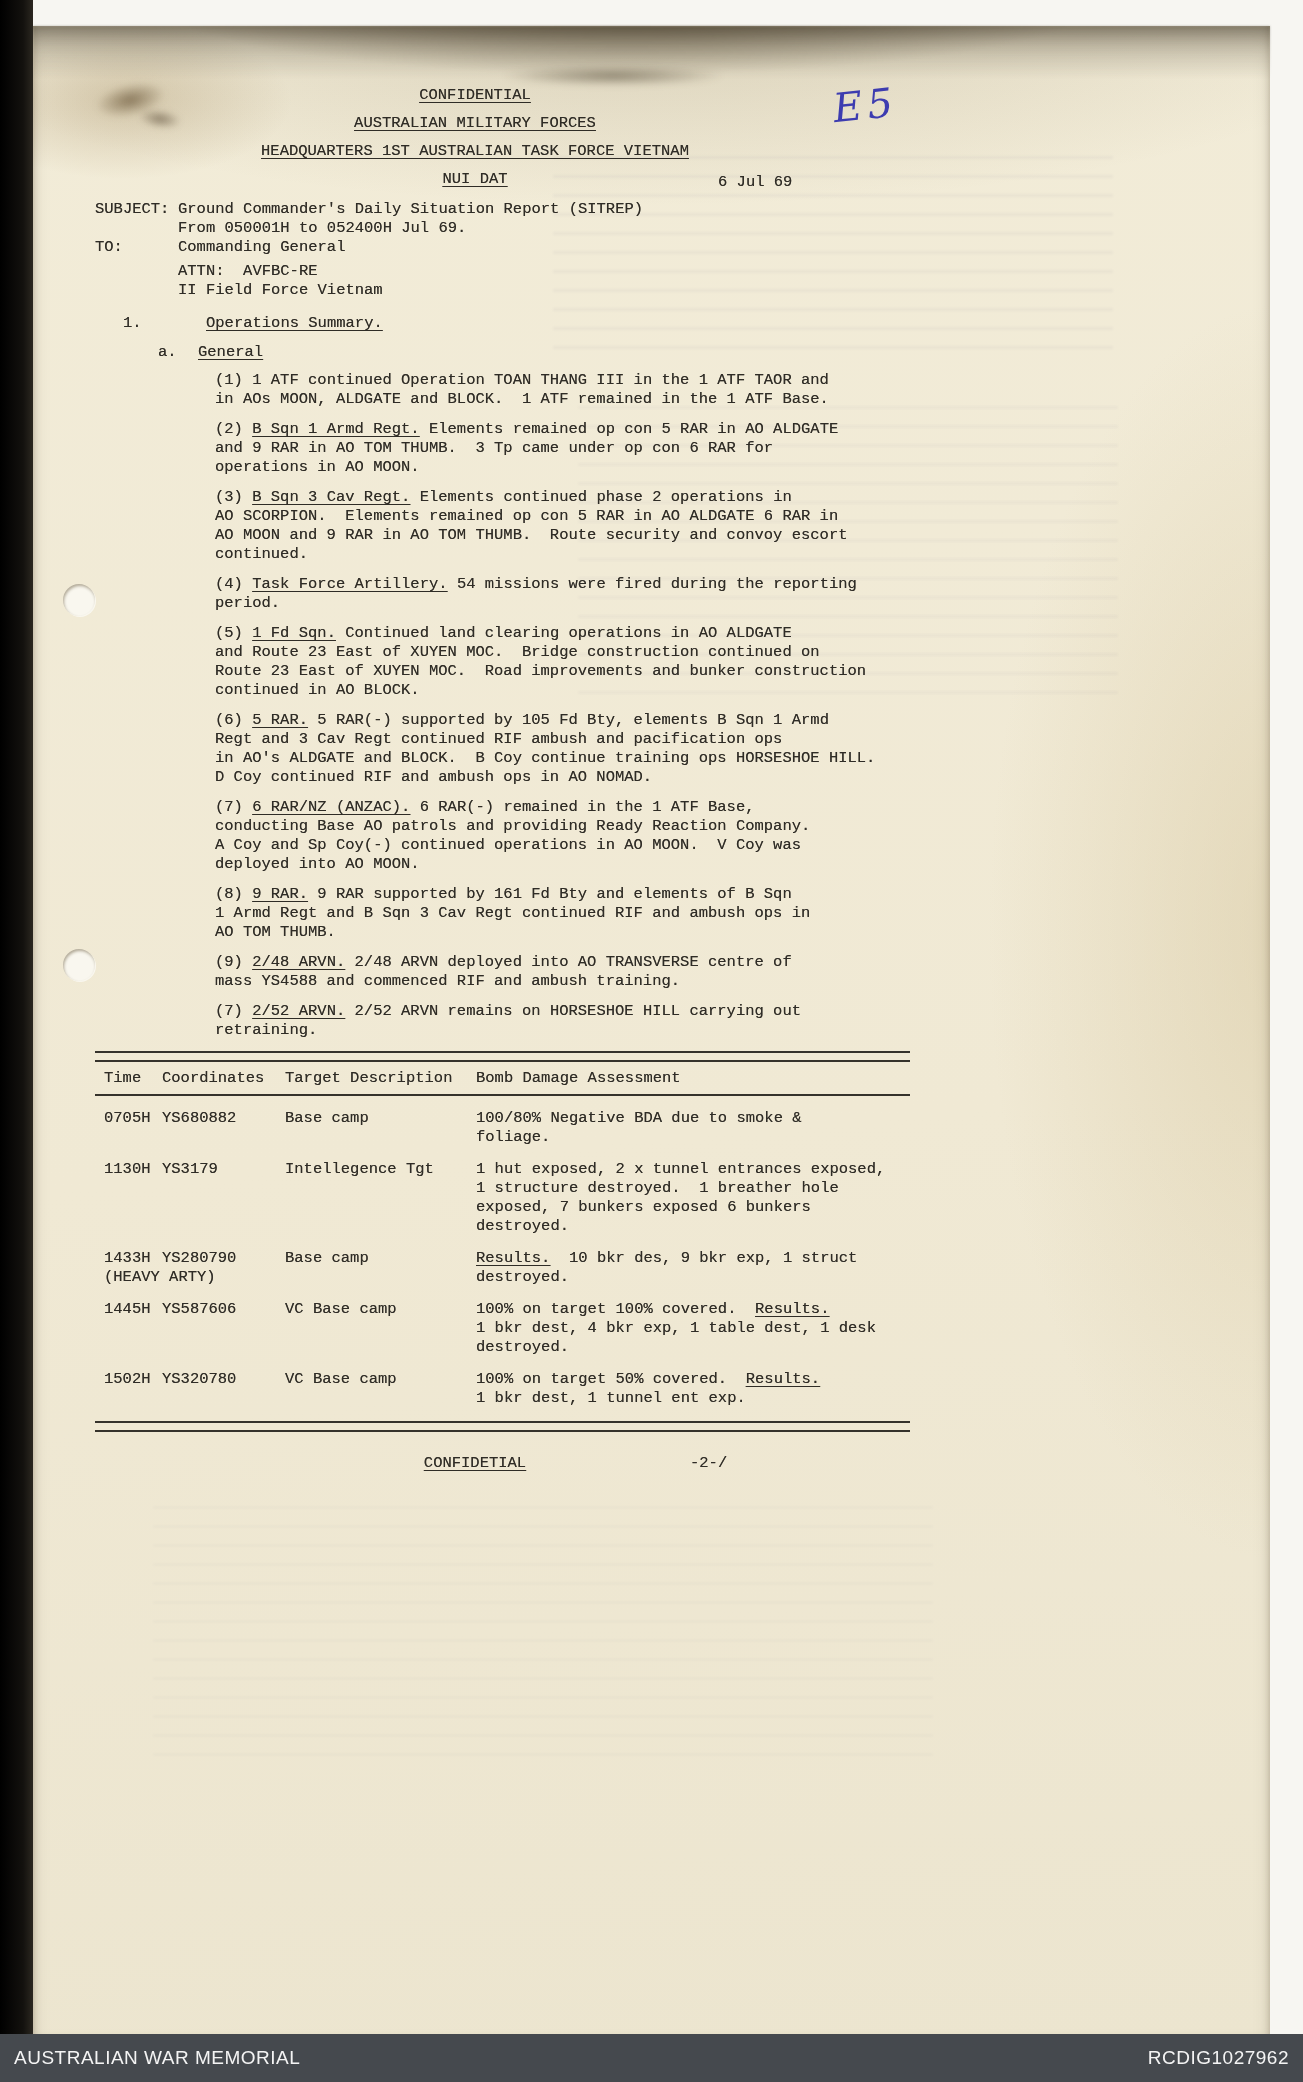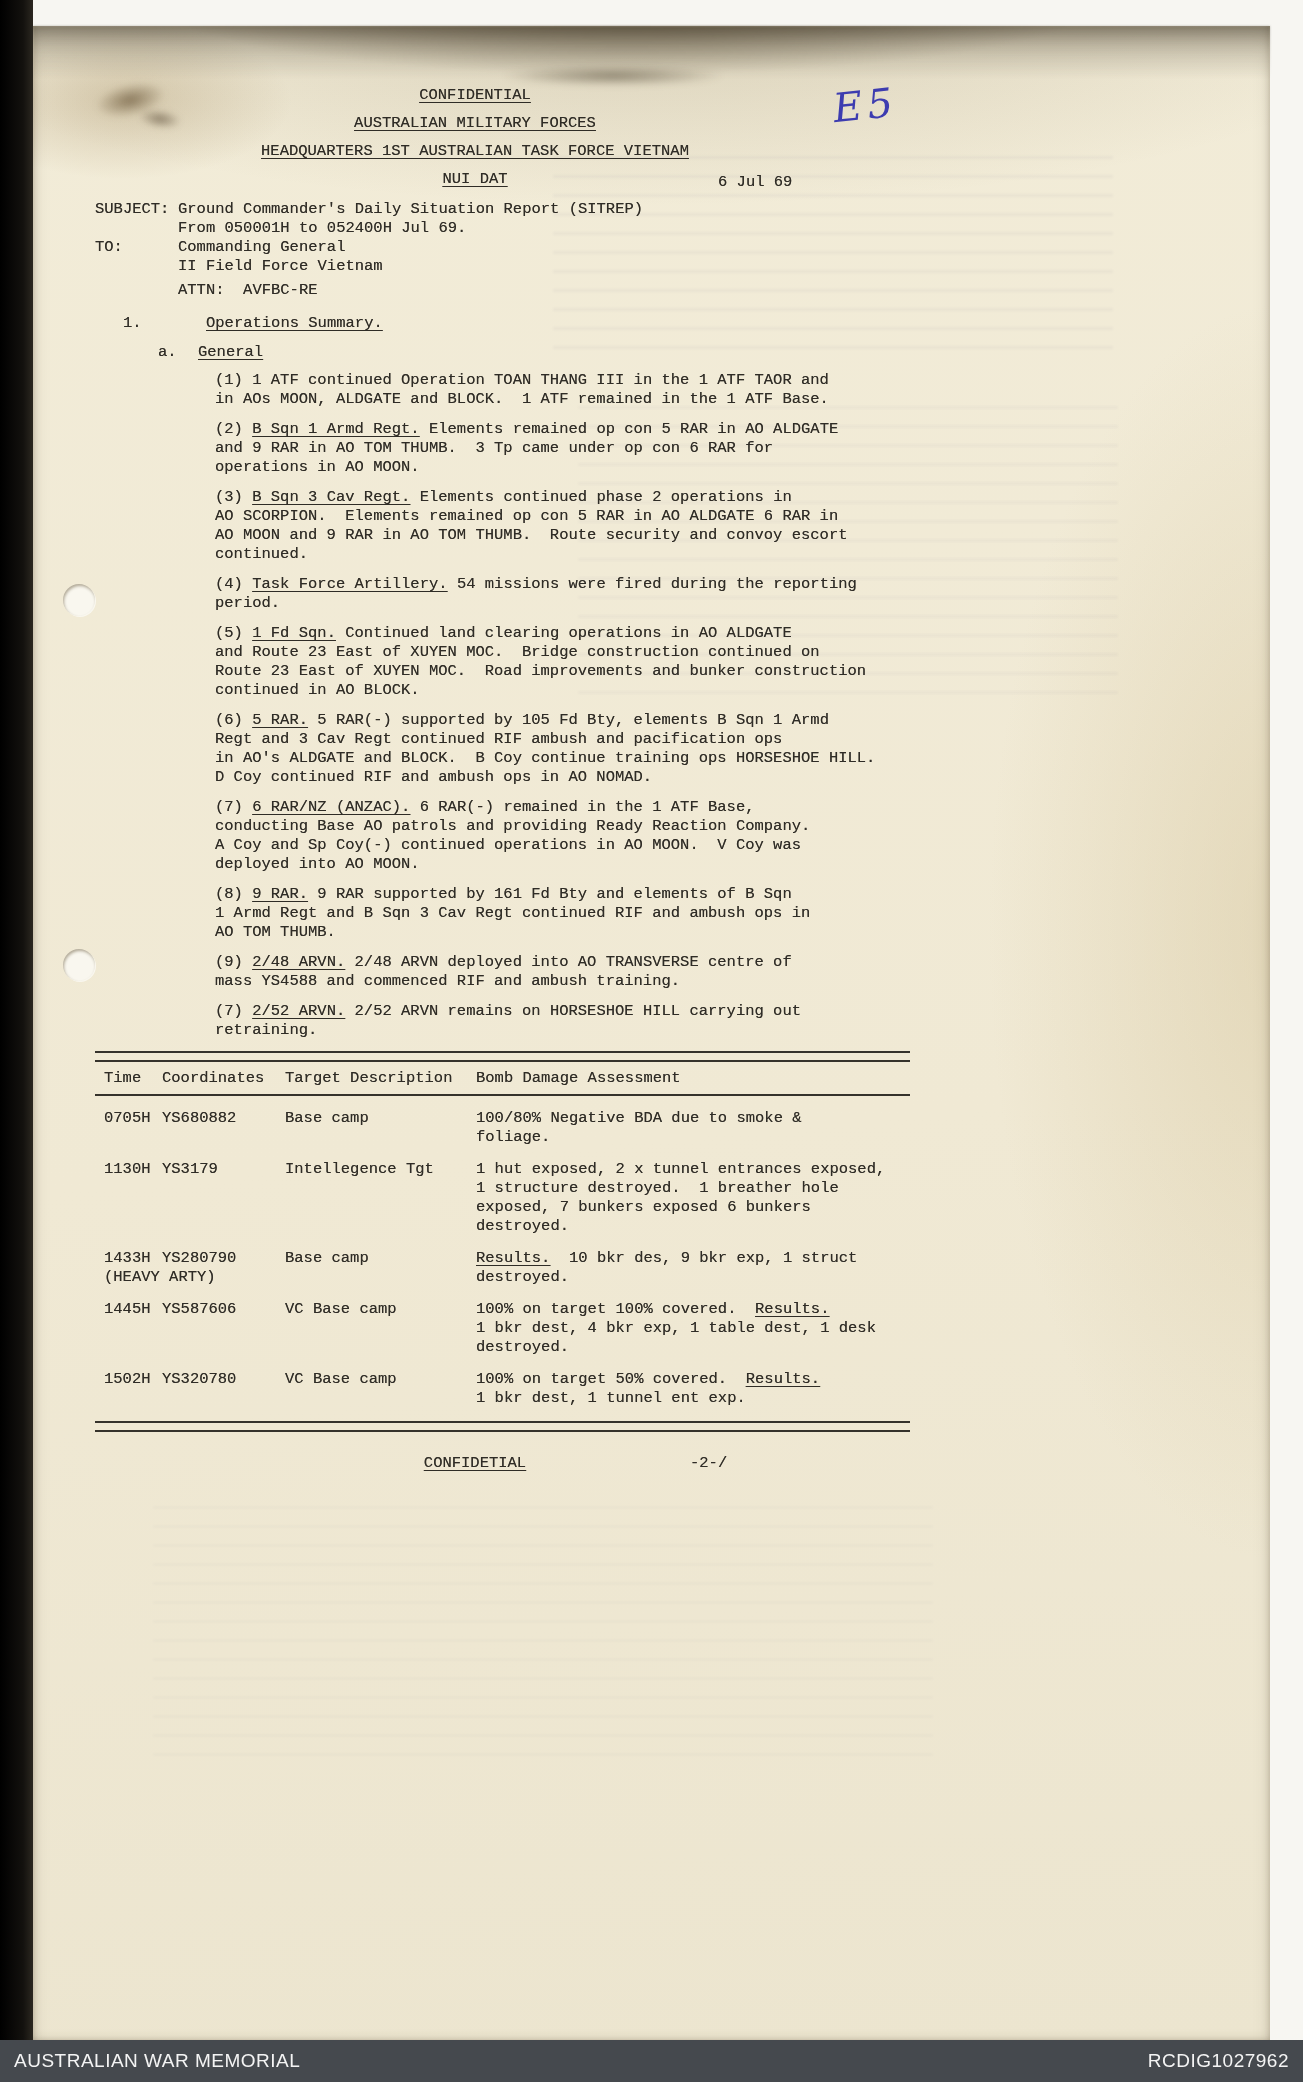--- a/index.html
+++ b/index.html
@@ -77,21 +77,21 @@
   .trow{display:grid;grid-template-columns:58px 123px 190px 1fr;}
   .trow>div{min-width:0;padding-left:9px;}
   .trow>div:last-child{padding-left:10px;}
   .thead{padding:7px 0 6px 0;}
   .tbody{padding-top:13px;}
   .trow.data{margin-bottom:13px;}
   .tnote{white-space:nowrap;display:block;}
   .footer-row{position:relative;margin-top:22px;width:760px;text-align:center;}
   .pageno{position:absolute;left:595px;top:0;}
   
-  .archive-bar{position:absolute;left:0;right:0;bottom:0;height:42px;
+  .archive-bar{position:absolute;left:0;right:0;bottom:0;height:48px;
     background:#45494e;color:#f4f4f4;display:flex;justify-content:space-between;
     align-items:center;padding:0 14px;box-sizing:border-box;
     font-family:"Liberation Sans","DejaVu Sans",sans-serif;font-size:19px;letter-spacing:0.5px;}
 </style>
 </head>
 <body>
 
 <div>
   <div class="edge-left"></div>
   <div class="corner-mark"></div>
@@ -126,27 +126,27 @@
           <span class="pre">Ground Commander's Daily Situation Report (SITREP)</span>
         </div>
         <div class="addr-row">
           <span class="addr-label"></span>
           <span class="pre">From 050001H to 052400H Jul 69.</span>
         </div>
         <div class="addr-row">
           <span class="addr-label">TO:</span>
           <span class="pre">Commanding General</span>
         </div>
-        <div class="addr-row">
-          <span class="addr-label"></span>
-          <span class="pre">II Field Force Vietnam</span>
-        </div>
         <div class="addr-row attn-row">
           <span class="addr-label"></span>
           <span class="pre">ATTN:  AVFBC-RE</span>
+        </div>
+        <div class="addr-row">
+          <span class="addr-label"></span>
+          <span class="pre">II Field Force Vietnam</span>
         </div>
       </div>
 
       <div class="sec-head">
         <span class="sec-num">1.</span><span class="u">Operations Summary.</span>
       </div>
       <div class="sub-head">
         <span class="sub-letter">a.</span><span class="u">General</span>
       </div>
 

